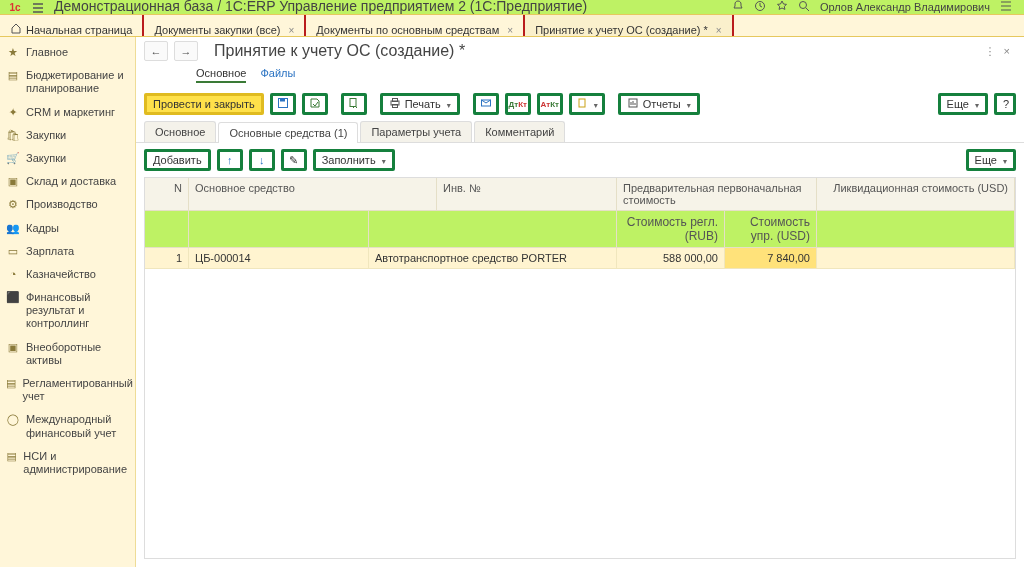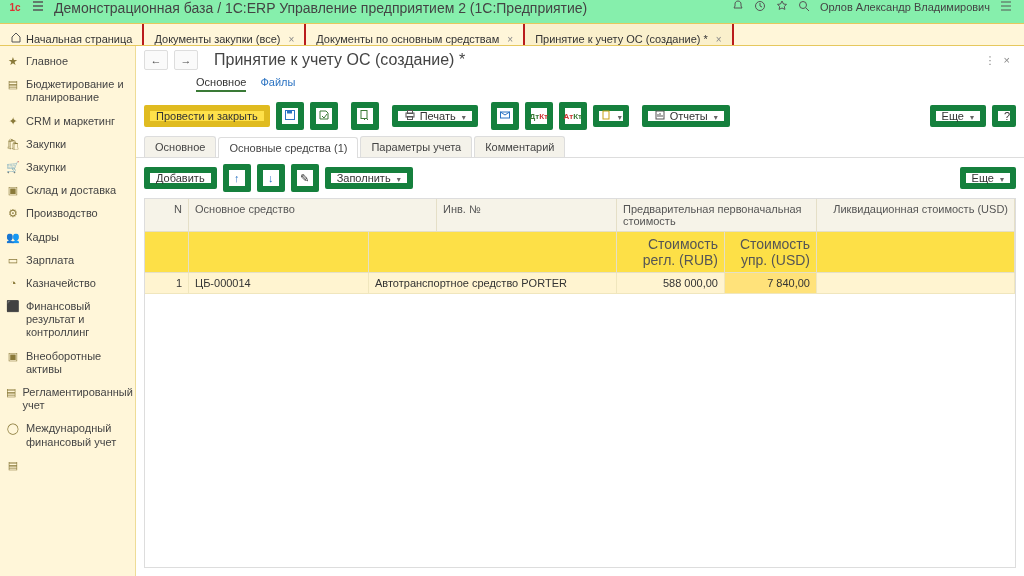--- a/index.html
+++ b/index.html
@@ -1,17 +1,17 @@
 <!DOCTYPE html>
 <html><head>
 <meta charset="utf-8">
 <style>
   * { box-sizing: border-box; font-family: Arial, sans-serif; }
   html, body { margin: 0; padding: 0; width: 1024px; height: 576px; overflow: hidden; font-size: 11px; color: #333; }
-  .titlebar { height: 24px; background: #86efac; display: flex; align-items: flex-start; padding: 0 6px; border-bottom: 1px solid #e6c85e; }
+  .titlebar { height: 15px; background: #bef264; display: flex; align-items: flex-end; padding: 0 6px; border-bottom: 1px solid #e6c85e; }
   .logo { width: 18px; height: 14px; display: inline-flex; align-items: center; justify-content: center; font-weight: bold; color: #d33; font-size: 10px; }
   .hamburger { margin: 0 4px 0 8px; display: inline-flex; }
   .title-text { margin-left: 6px; color: #444; font-size: 14px; }
   .title-right { margin-left: auto; display: flex; align-items: center; gap: 10px; padding-right: 6px; }
   .tabbar { height: 22px; background: #fff6d9; display: flex; align-items: stretch; border-bottom: 1px solid #e6c85e; }
   .tab { display: flex; align-items: flex-end; padding: 0 10px; border-right: 2px solid #b91c1c; gap: 4px; background: #fff6d9; font-size: 11px; color: #333; cursor: pointer; }
   .tab.active { background: #faf0cc; }
   .tab .close { font-size: 10px; color: #888; margin-left: 4px; }
   .body { display: flex; height: calc(576px - 24px - 22px); }
   .sidebar { width: 136px; background: #fff6d9; border-right: 1px solid #eedc97; padding-top: 4px; }
@@ -21,35 +21,35 @@
   .main { flex: 1; background: #fff; position: relative; display: flex; flex-direction: column; }
   .topbar { display: flex; align-items: center; padding: 4px 8px; gap: 6px; }
   .navbtn { width: 24px; height: 20px; border: 1px solid #ddd; border-radius: 2px; display: inline-flex; align-items: center; justify-content: center; font-size: 11px; color: #444; background: #fafafa; }
   .doc-title { font-size: 16px; margin-left: 10px; color: #444; }
   .topbar-right { margin-left: auto; display: flex; gap: 8px; align-items: center; color: #888; padding-right: 6px; }
   .linksrow { padding: 2px 8px 6px 60px; display: flex; gap: 14px; font-size: 11px; }
   .linksrow a { text-decoration: none; }
   .linksrow .sel { color: #333; border-bottom: 2px solid #3a7a36; padding-bottom: 2px; }
   .linksrow .lnk { color: #2b73c2; }
   .toolbar { display: flex; align-items: center; padding: 4px 8px; gap: 6px; }
-  .btn { height: 22px; border: 6px solid #15803d; border-radius: 2px; background: #fff; display: inline-flex; align-items: center; padding: 0 6px; font-size: 11px; color: #333; gap: 4px; cursor: pointer; }
+  .btn { height: 22px; border: 3px solid #15803d; border-radius: 2px; background: #fff; display: inline-flex; align-items: center; padding: 0 6px; font-size: 11px; color: #333; gap: 4px; cursor: pointer; }
   .btn.yellow { background: #ffe14a; border-color: #e0bb20; font-weight: normal; }
   .btn .caret::after { content: "▾"; font-size: 8px; color: #666; margin-left: 2px; }
   .btn.icon-only { width: 26px; justify-content: center; padding: 8px; }
   .btn.icon-caret { width: 36px; justify-content: center; padding: 0; }
   .sep { width: 1px; height: 20px; background: transparent; }
   .toolbar .right { margin-left: auto; display: flex; gap: 6px; }
   .subtabs { display: flex; padding: 0 8px; gap: 0; border-bottom: 1px solid #ddd; margin-top: 2px; }
   .subtab { padding: 4px 10px; border: 1px solid #ddd; border-bottom: none; background: #f4f2ea; font-size: 11px; color: #444; border-radius: 3px 3px 0 0; margin-right: 2px; cursor: pointer; }
   .subtab.active { background: #fff; position: relative; top: 1px; }
   .gridtools { display: flex; align-items: center; padding: 6px 8px; gap: 6px; }
   .grid { margin: 0 8px 8px 8px; border: 1px solid #ddd; flex: 1; display: flex; flex-direction: column; background: #fff; }
   .gh { display: flex; background: #f6f3e8; border-bottom: 1px solid #e5dfc7; font-size: 11px; color: #555; }
   .gh .cell { padding: 4px 6px; border-right: 1px solid #e5dfc7; }
-  .gh2 { display: flex; background: #fde047; border-bottom: 1px solid #e5dfc7; font-size: 14px; color: #555; }
+  .gh2 { display: flex; background: #bef264; border-bottom: 1px solid #e5dfc7; font-size: 12px; color: #555; }
   .gh2 .cell { padding: 4px 6px; border-right: 1px solid #e5dfc7; }
   .row { display: flex; background: #fff4d0; border-bottom: 1px solid #f0e6bd; }
   .row .cell { padding: 4px 6px; border-right: 1px solid #f0e6bd; font-size: 11px; }
   .c-n { width: 44px; text-align: right; }
   .c-inv { width: 180px; }
   .c-os { width: 248px; }
   .c-pre { width: 200px; }
   .c-regl { width: 108px; text-align: right; }
   .c-upr { width: 92px; text-align: right; }
   .c-liq { flex: 1; text-align: right; }
@@ -165,20 +165,21 @@
     <div class="nav-item">
         <span class="ico">▤</span>
         <span class="lbl">Регламентированный учет</span>
       </div>
     <div class="nav-item">
         <span class="ico">◯</span>
         <span class="lbl">Международный финансовый учет</span>
       </div>
     <div class="nav-item">
         <span class="ico">▤</span>
+        <span class="lbl">НСИ и администрирование</span>
       </div>
   </div>
 
   <div class="main">
     <div class="topbar">
       <div class="navbtn">←</div>
       <div class="navbtn">→</div>
       <div class="doc-title">Принятие к учету ОС (создание) *</div>
       <div class="topbar-right">
         <span>⋮</span>

